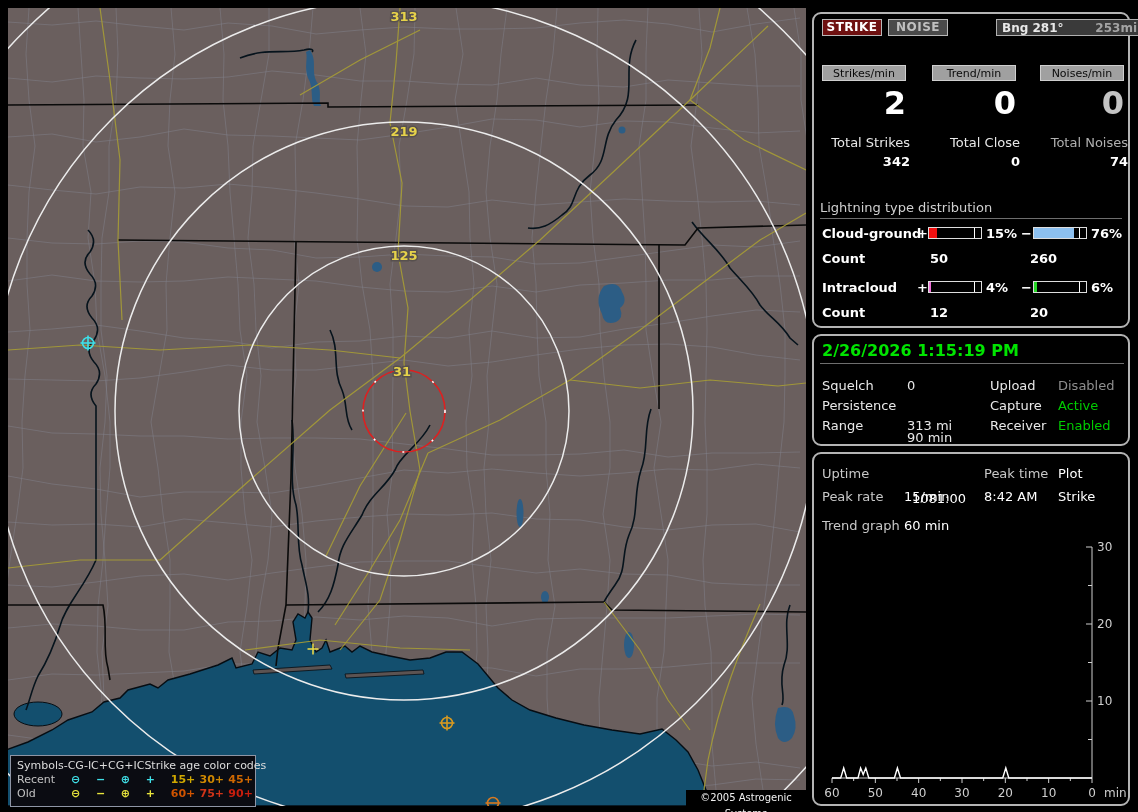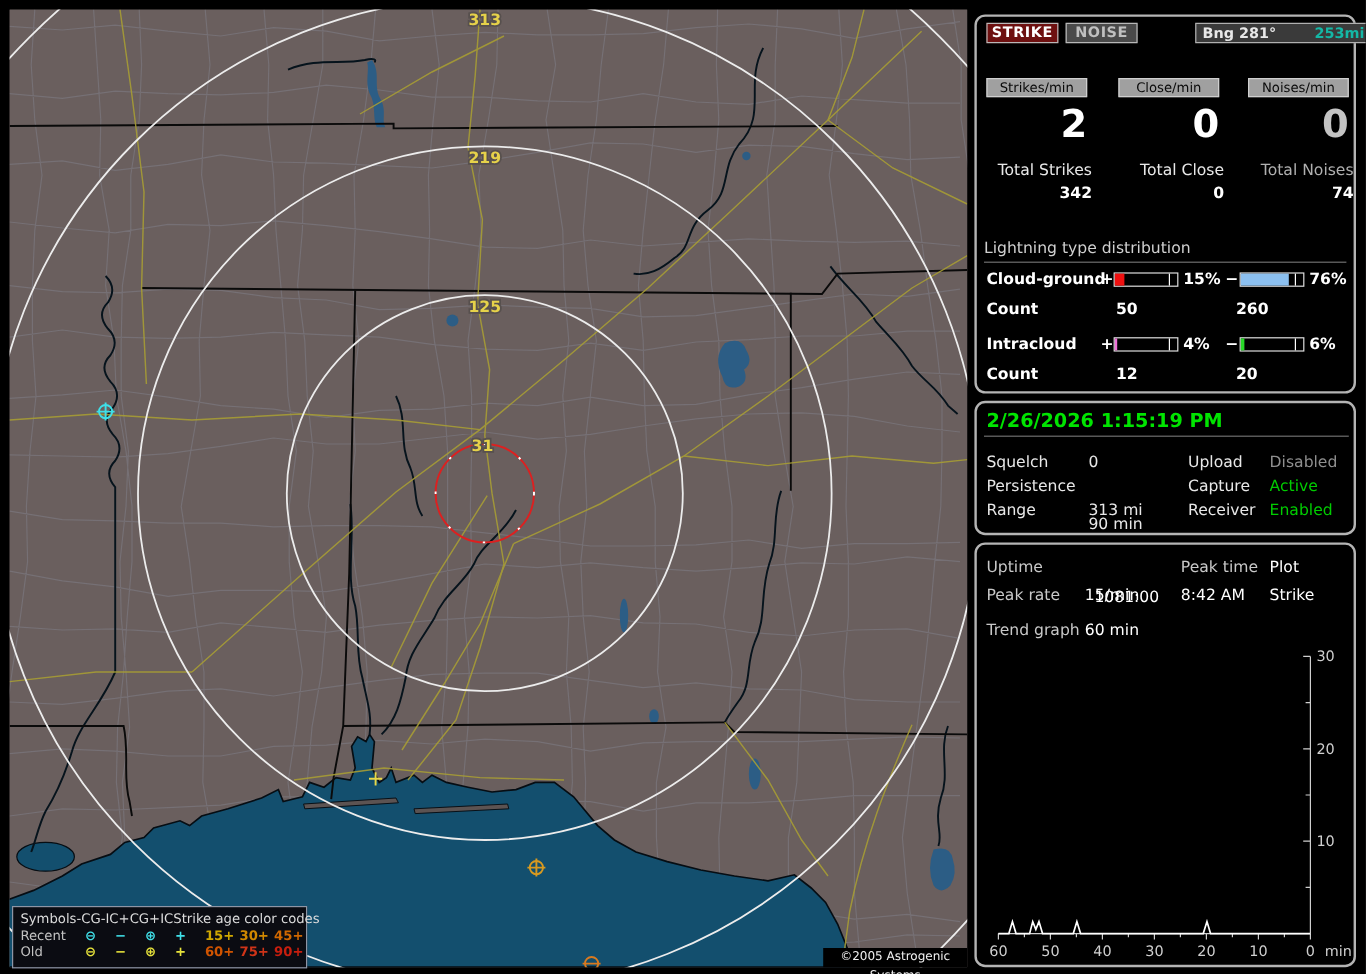--- a/index.html
+++ b/index.html
@@ -23,21 +23,21 @@
   .panel{position:absolute;left:812px;width:318px;background:#000;border:2px solid #b4b4b4;border-radius:9px;box-sizing:border-box;}
   #panelA{top:12px;height:316px;}
   #panelB{top:334px;height:112px;}
   #panelC{top:452px;height:354px;}
   .abs{position:absolute;}
   .btn{font-weight:bold;font-size:12px;text-align:center;border:1px solid #b8b8b8;line-height:15px;height:17px;box-sizing:border-box;cursor:pointer;}
   #btn-strike{left:8px;top:5px;width:60px;background:#6e1010;color:#fff;letter-spacing:.5px;}
   #btn-noise{left:74px;top:5px;width:60px;background:#4a4a4a;color:#c0c0c0;letter-spacing:.5px;}
   #bng{left:182px;top:5px;width:147px;height:17px;background:#3a3a3a;border:1px solid #b0b0b0;
        display:flex;justify-content:space-between;align-items:center;padding:0 5px;box-sizing:border-box;font-weight:bold;font-size:12px;}
-  #bng .mi{color:#14b8a6;}
+  #bng .mi{color:#a3a3a3;}
   .badge{top:51px;width:84px;height:16px;background:#a0a0a0;color:#0a0a0a;font-size:11px;
          text-align:center;line-height:15px;border:1px solid #cfcfcf;box-sizing:border-box;}
   .big{top:70px;width:84px;font-size:32px;font-weight:bold;text-align:right;color:#fff;}
   .tlabel{top:121px;width:88px;font-size:13px;text-align:right;color:#e8e8e8;}
   .tval{top:140px;width:88px;font-size:13px;font-weight:bold;text-align:right;color:#fff;}
   .c1{left:8px;} .c2{left:118px;} .c3{left:226px;}
   .dim1{color:#c4c4c4 !important;} .dim2{color:#b0b0b0 !important;}
   #dist-title{left:6px;top:186px;width:302px;font-size:13px;color:#d0d0d0;padding-bottom:3px;border-bottom:1px solid #6e6e6e;}
   .drow{font-size:13px;height:15px;}
   .dlab{font-weight:bold;color:#fff;}
@@ -201,21 +201,21 @@
 
 <div class="panel" id="panelA">
   <div class="abs btn" id="btn-strike">STRIKE</div>
   <div class="abs btn" id="btn-noise">NOISE</div>
   <div class="abs" id="bng">
     <span>Bng 281°</span>
     <span class="mi">253mi</span>
   </div>
 
   <div class="abs badge c1">Strikes/min</div>
-  <div class="abs badge c2">Close/min</div>
+  <div class="abs badge c2">Trend/min</div>
   <div class="abs badge c3">Noises/min</div>
 
   <div class="abs big c1">2</div>
   <div class="abs big c2">0</div>
   <div class="abs big c3 dim1">0</div>
 
   <div class="abs tlabel c1">Total Strikes</div>
   <div class="abs tlabel c2">Total Close</div>
   <div class="abs tlabel c3 dim2">Total Noises</div>
 

